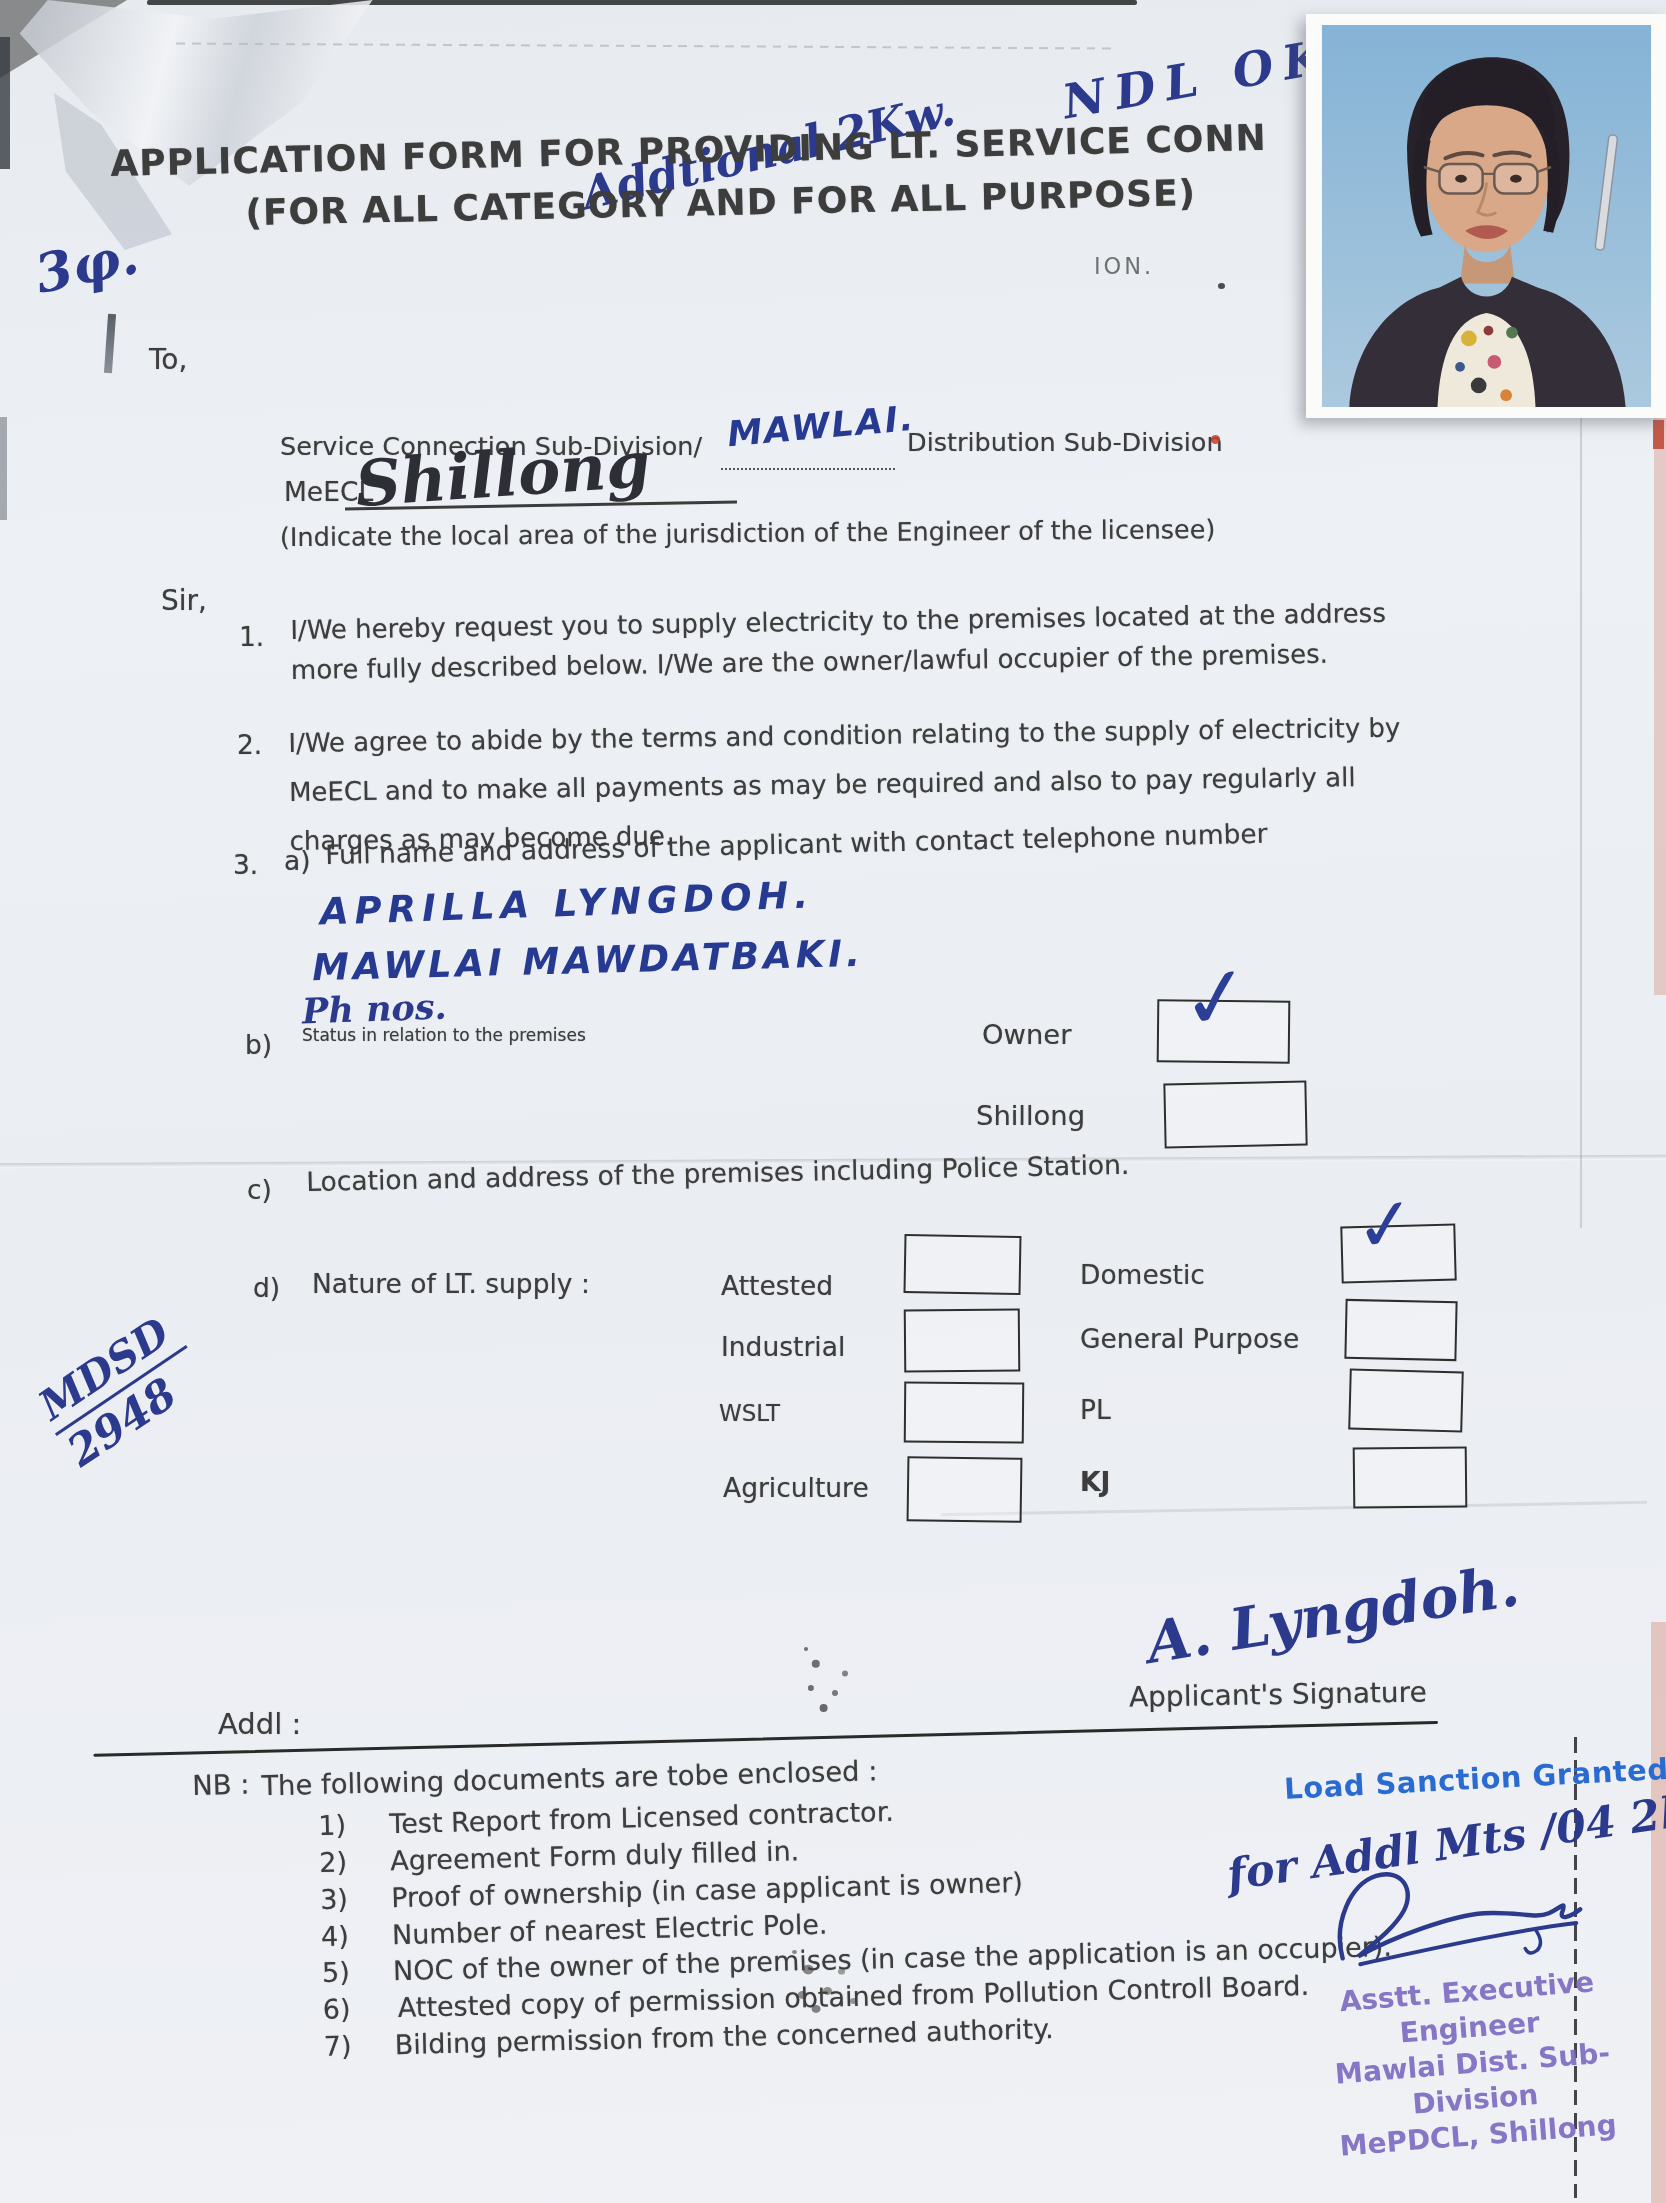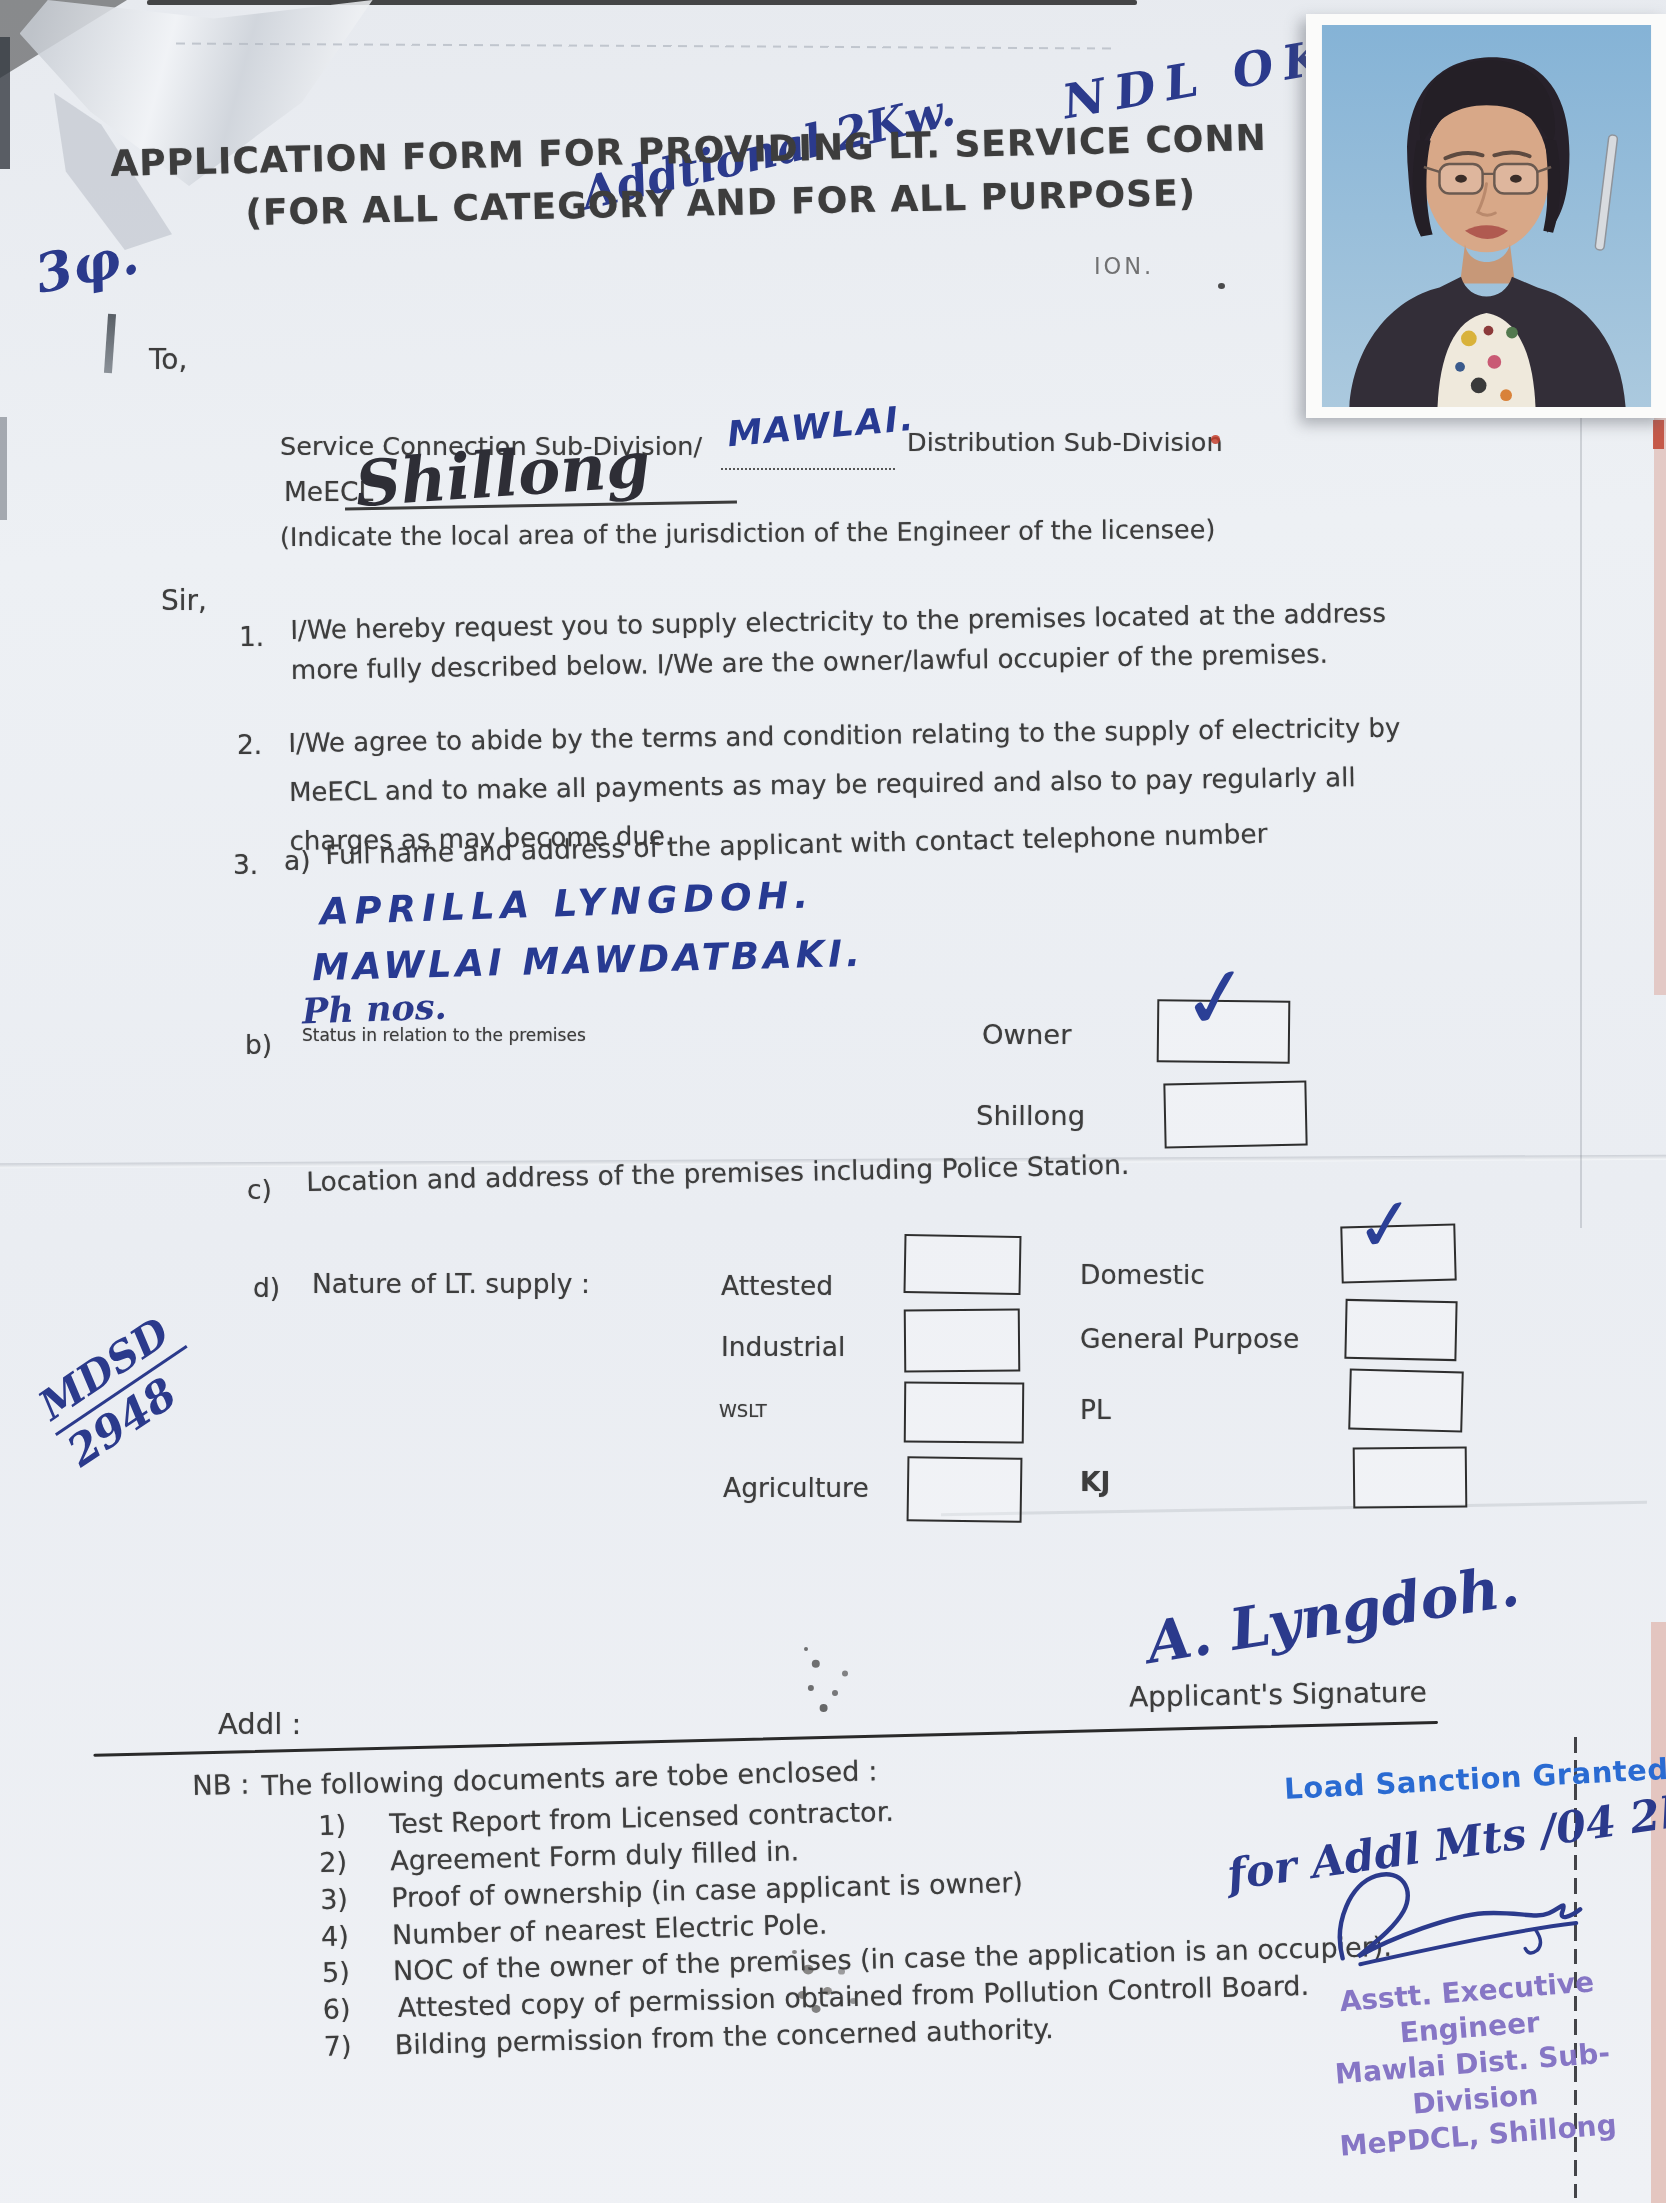--- a/index.html
+++ b/index.html
@@ -167,21 +167,21 @@
   <div class="abs printed" style="left:1080px;top:1259px;font-size:26.5px;">Domestic</div>
   <div class="box" style="left:1341px;top:1225px;width:111px;height:53px;transform:rotate(-1.5deg);"></div>
   <div class="tick" style="left:1355px;top:1188px;font-size:73px;transform:rotate(-6deg);">✓</div>
 
   <div class="abs printed" style="left:721px;top:1331px;font-size:26.5px;">Industrial</div>
   <div class="box" style="left:904px;top:1309px;width:112px;height:59px;transform:rotate(-.5deg);"></div>
 
   <div class="abs printed" style="left:1080px;top:1323px;font-size:26.5px;">General Purpose</div>
   <div class="box" style="left:1345px;top:1300px;width:108px;height:56px;transform:rotate(1.2deg);"></div>
 
-  <div class="abs printed" style="left:719px;top:1400px;font-size:18px;">WSLT</div>
+  <div class="abs printed" style="left:719px;top:1400px;font-size:23px;">WSLT</div>
   <div class="box" style="left:904px;top:1382px;width:116px;height:57px;transform:rotate(.5deg);"></div>
 
   <div class="abs printed" style="left:1080px;top:1394px;font-size:26.5px;">PL</div>
   <div class="box" style="left:1349px;top:1370px;width:110px;height:57px;transform:rotate(1.5deg);"></div>
 
   <div class="abs printed" style="left:723px;top:1472px;font-size:26.5px;">Agriculture</div>
   <div class="box" style="left:907px;top:1457px;width:111px;height:61px;transform:rotate(.8deg);"></div>
 
   <div class="abs printed" style="left:1080px;top:1466px;font-size:26.5px;font-weight:bold;">KJ</div>
   <div class="box" style="left:1353px;top:1447px;width:110px;height:57px;transform:rotate(-.6deg);"></div>

